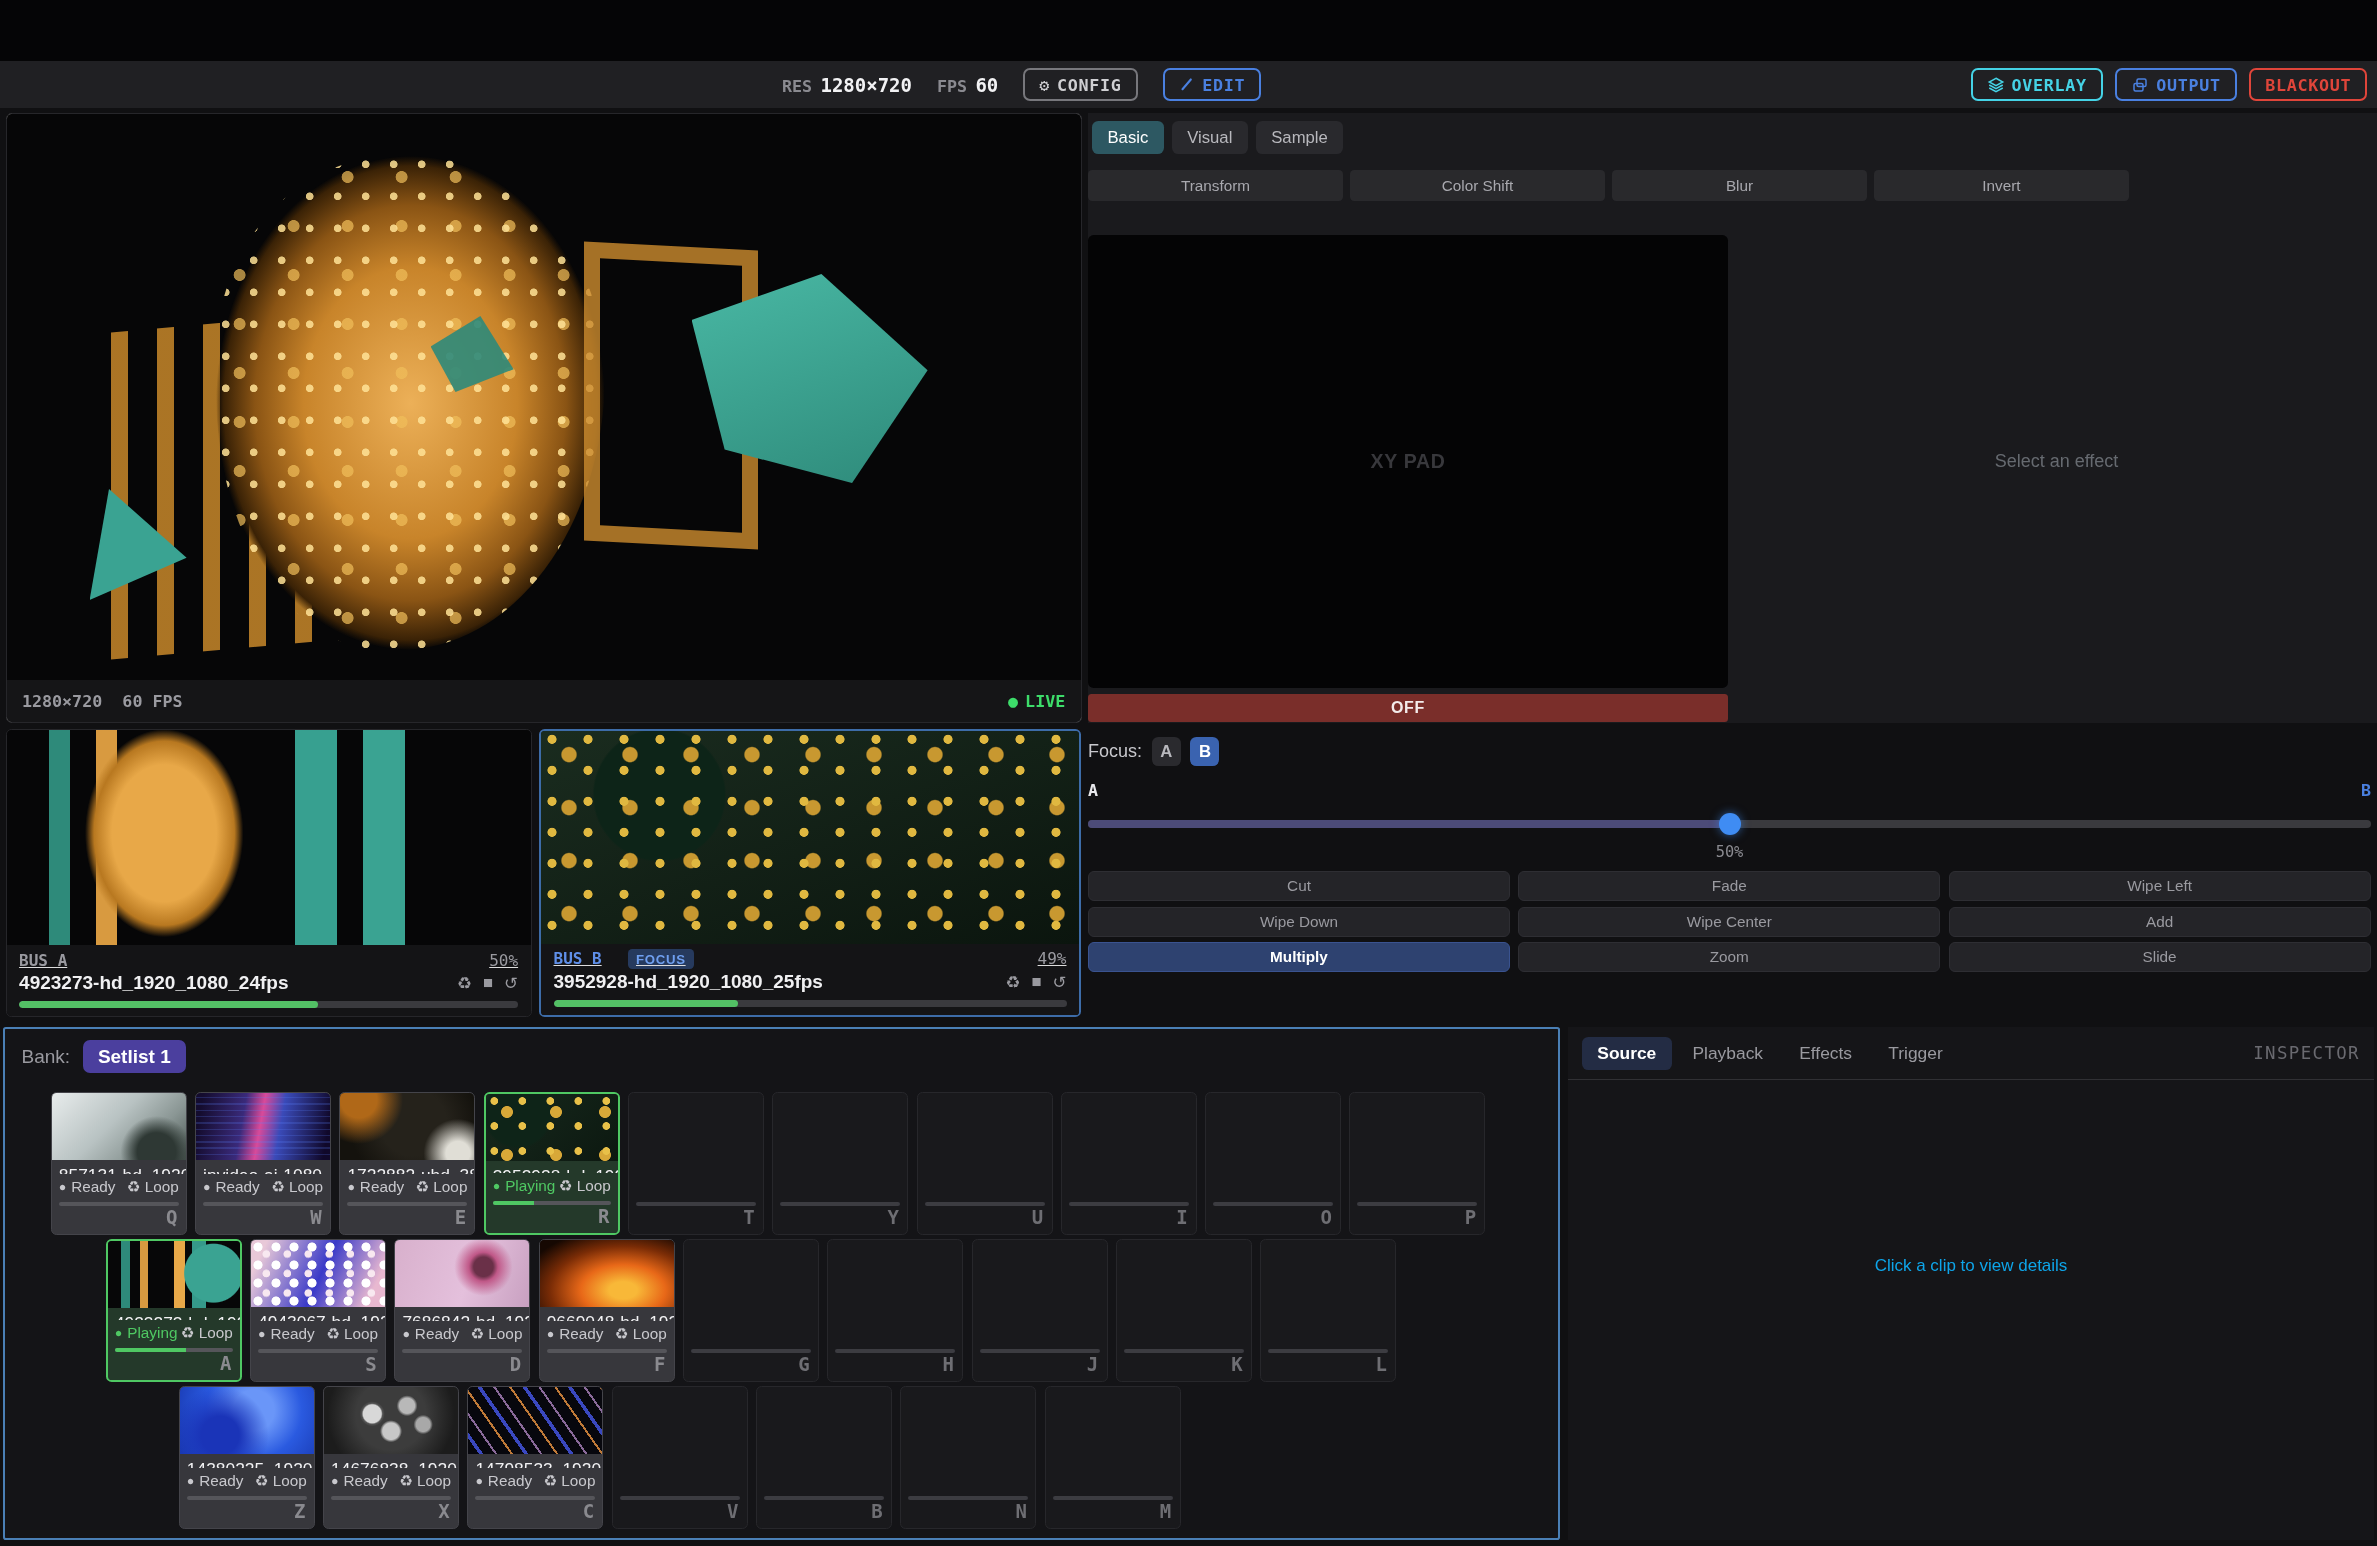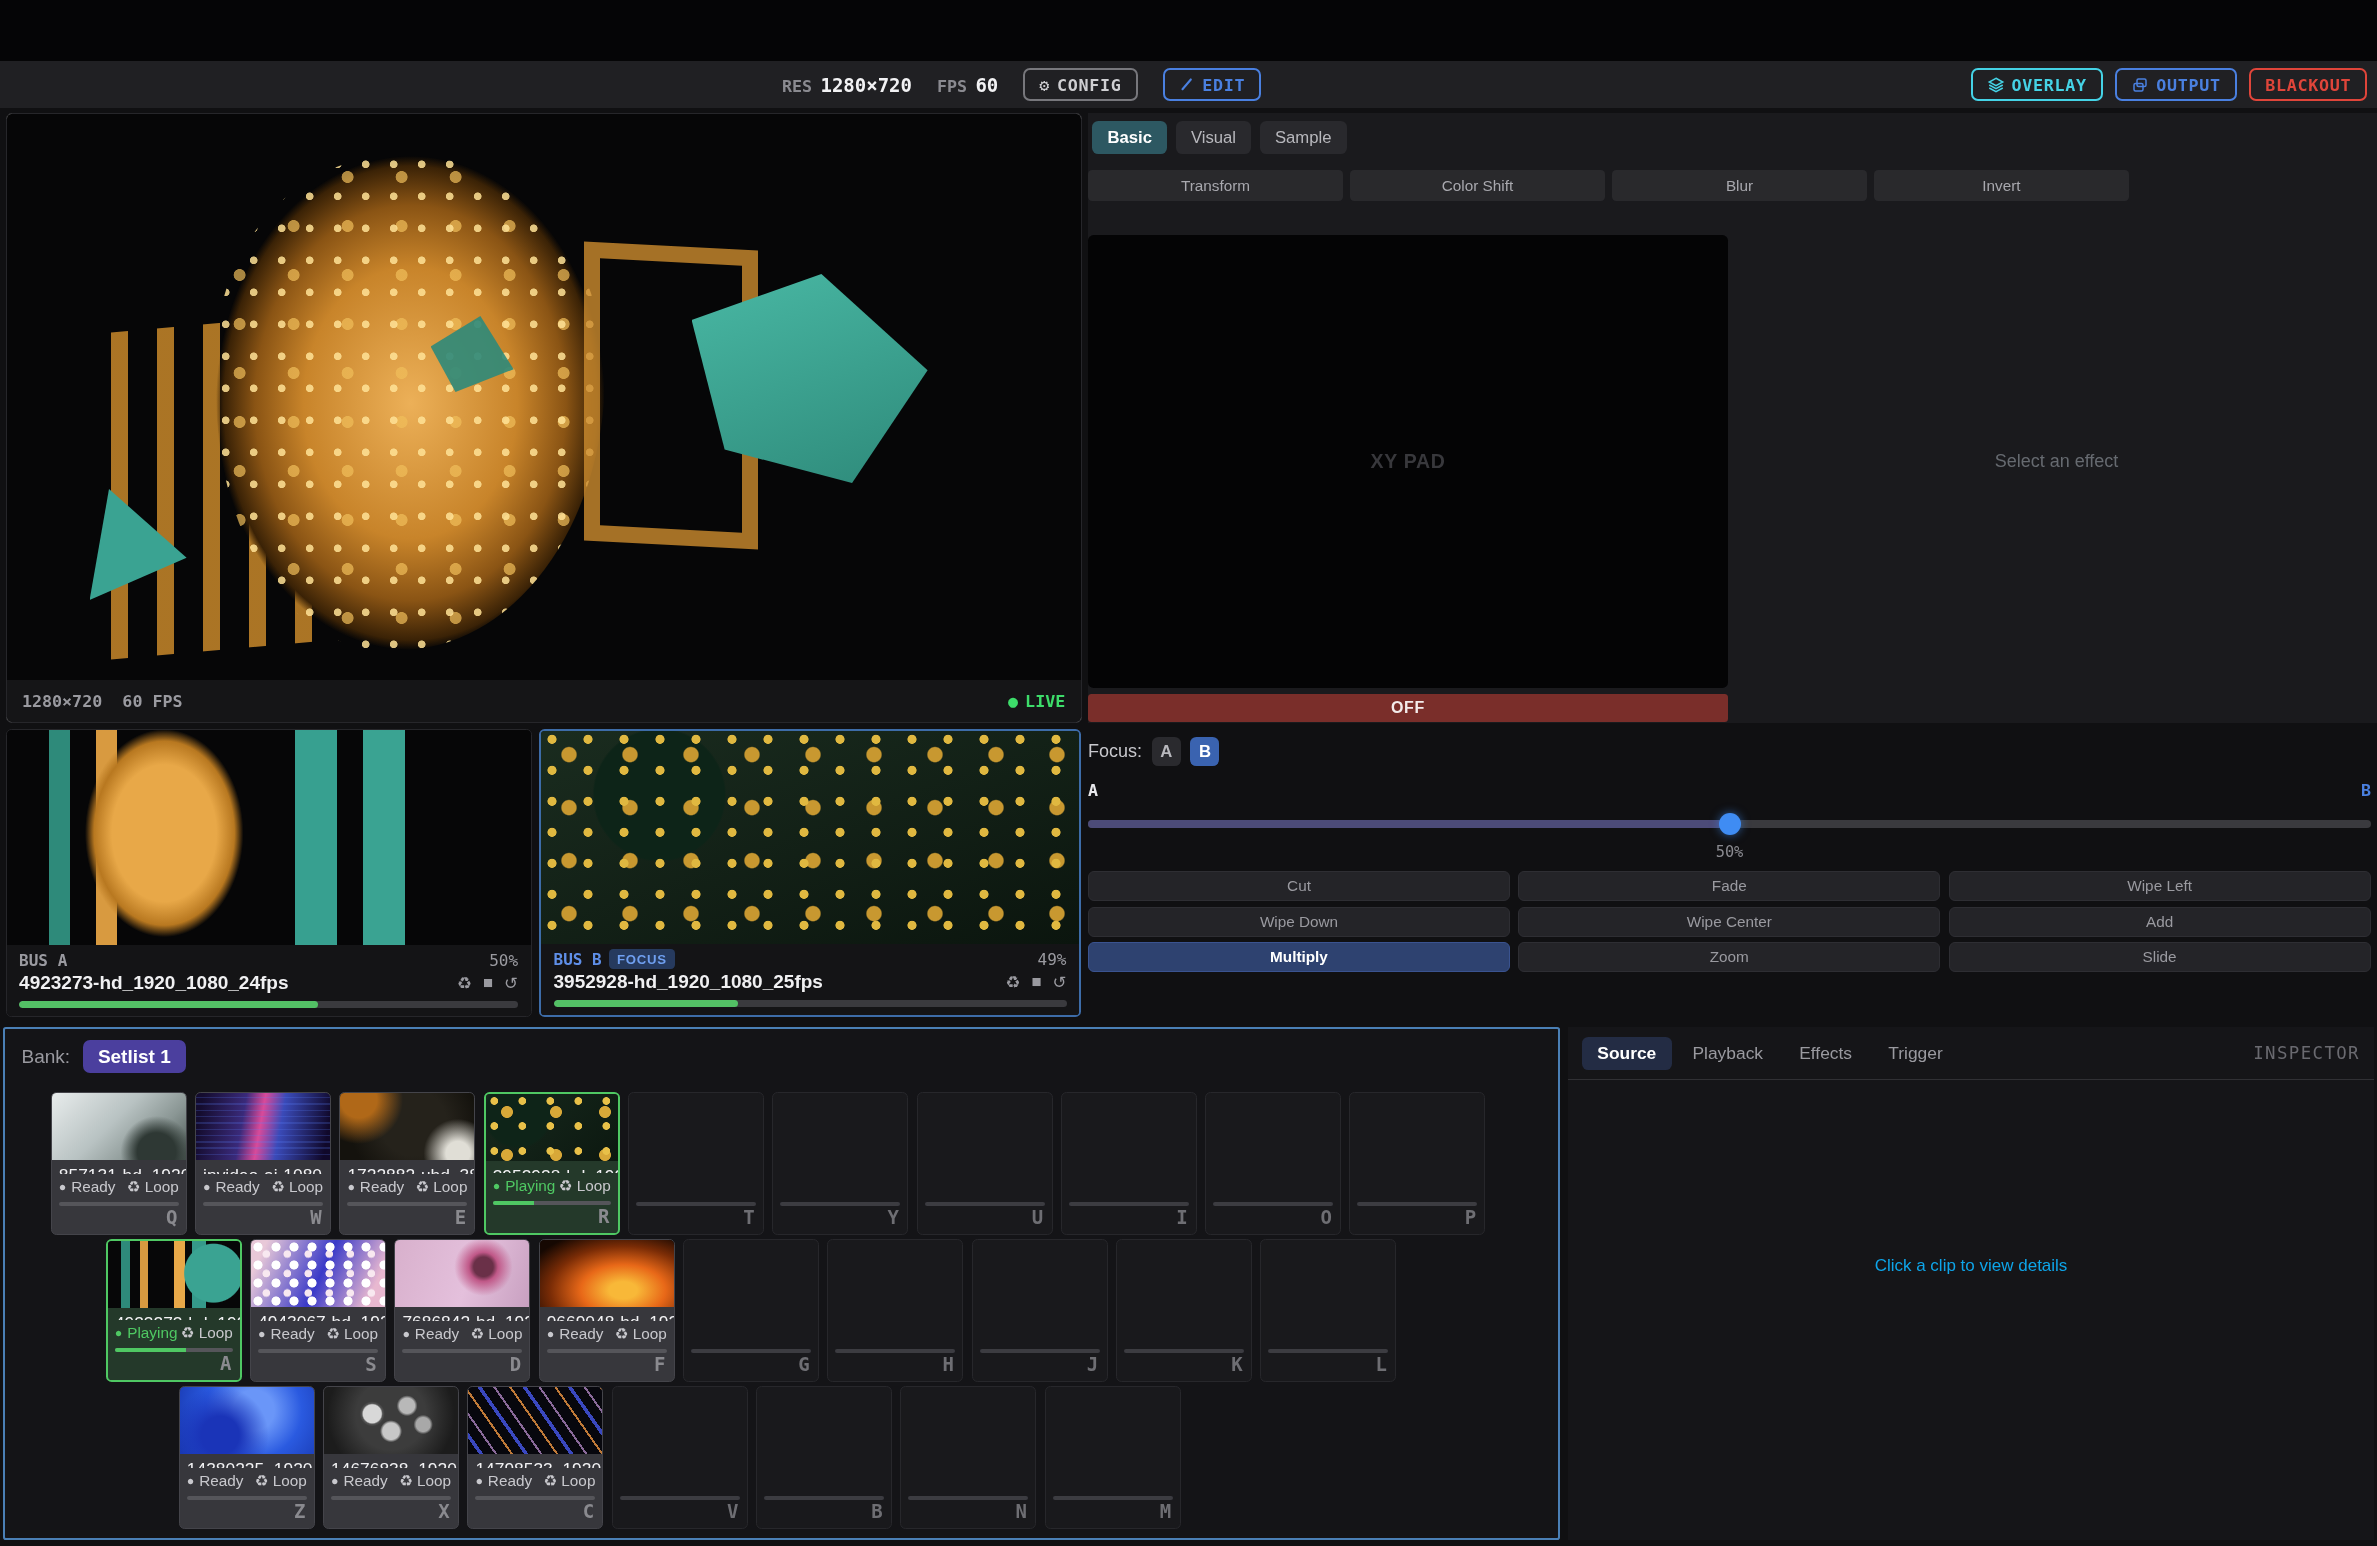--- a/index.html
+++ b/index.html
@@ -47,21 +47,21 @@
              clip-path:polygon(0 40%,60% 0,100% 70%,30% 100%); opacity:.9; }
   #preview-status { position:absolute; left:0; bottom:0; width:100%; height:42px; display:flex;
                     align-items:center; justify-content:space-between; padding:0 15.3px; background:#151517; }
   #preview-status .res { color:#9a9aa0; font-size:16.7px; font-weight:bold; }
   .live { display:flex; align-items:center; gap:7px; color:#3ddc6a; font-weight:bold; font-size:16.7px; }
 
   
   #fxpanel { position:absolute; left:1088px; top:113px; width:1290px; height:610px; background:#1a1a1d; }
   #fx-tabs { position:absolute; left:4.2px; top:8.3px; display:flex; gap:8.3px; }
   .tab { padding:6.3px 15.3px; border-radius:6.3px; background:#29292d; color:#b8b8bd; font-size:16.7px; cursor:pointer; }
-  .tab.active { background:#2d5862; color:#fff; font-weight:bold; }
+  .tab.active { background:#2d5862; color:#fff; font-weight:normal; }
   #effects-row { position:absolute; left:0px; top:57px; display:flex; gap:7px; }
   .fx-btn { width:255px; height:31px; background:#29292c; border-radius:4.2px; color:#a8a8ae;
             font-size:15.3px; display:flex; align-items:center; justify-content:center; cursor:pointer; }
   #xy-pad { position:absolute; left:0px; top:122px; width:640px; height:453px; background:#040405;
             border-radius:5.6px; display:flex; align-items:center; justify-content:center; }
   #xy-pad .pad-label { color:#38383c; font-size:19.5px; font-weight:bold; letter-spacing:0.7px; }
   #off-btn { position:absolute; left:0px; top:581px; width:640px; height:28px; background:#7a2e2a;
              border-radius:3.5px; color:#f4eceb; font-weight:bold; font-size:16px; letter-spacing:0.7px;
              display:flex; align-items:center; justify-content:center; cursor:pointer; }
   #fx-empty { position:absolute; left:647px; top:122px; width:643px; height:453px;
@@ -99,21 +99,21 @@
       radial-gradient(ellipse 90px 118px at 30% 48%, #e8a848 0 58%, #b87820 78%, transparent 88%),
       linear-gradient(90deg, transparent 0 8%, #2e8a7a 8% 12%, transparent 12% 17%, #d89a40 17% 21%,
                       transparent 21% 55%, #37a090 55% 63%, transparent 63% 68%, #3aa392 68% 76%, transparent 76%),
       #060607; }
   .art-busb { background:
       radial-gradient(circle 4.9px at 11px 8.3px, #e0b840 0 4.2px, transparent 4.9px) 0 0/36px 31px,
       radial-gradient(circle 8.3px at 28px 23.6px, #c89830 0 7px, transparent 8.3px) 0 0/61px 53px,
       radial-gradient(circle 66px at 22% 30%, #0d2418 0 65px, transparent 67px),
       linear-gradient(160deg, #1a2c1f, #0b150e); }
   .bus-info { padding:5.6px 12.5px 8.3px; background:#141416; }
-  .bus-row1 { display:flex; align-items:center; gap:7px; }
+  .bus-row1 { display:flex; align-items:flex-start; gap:26px;text-decoration:underline; }
   .bus-name { font-family:"DejaVu Sans Mono",monospace; font-weight:bold; font-size:16px; color:#9a9aa0; }
   .bus-name.focused { color:#5f8fe8; }
   .focus-badge { background:#263a5e; color:#6f9ff0; font-weight:bold; font-size:13.2px; letter-spacing:0.7px;
                  padding:2.1px 8.3px; border-radius:4.2px; }
   .bus-vol { margin-left:auto; font-family:"DejaVu Sans Mono",monospace; font-size:16px; color:#9a9aa0; }
   .bus-row2 { display:flex; align-items:center; margin-top:2.8px; }
   .bus-file { color:#f0f0f2; font-size:19px; font-weight:bold; white-space:nowrap; overflow:hidden; text-overflow:ellipsis; }
   .bus-icons { margin-left:auto; display:flex; gap:11px; color:#9a9aa0; font-size:16.7px; }
   .bus-icons span { cursor:pointer; }
   .bus-prog { margin-top:7px; height:6.3px; background:#3a3a3e; border-radius:3.5px; overflow:hidden; }

